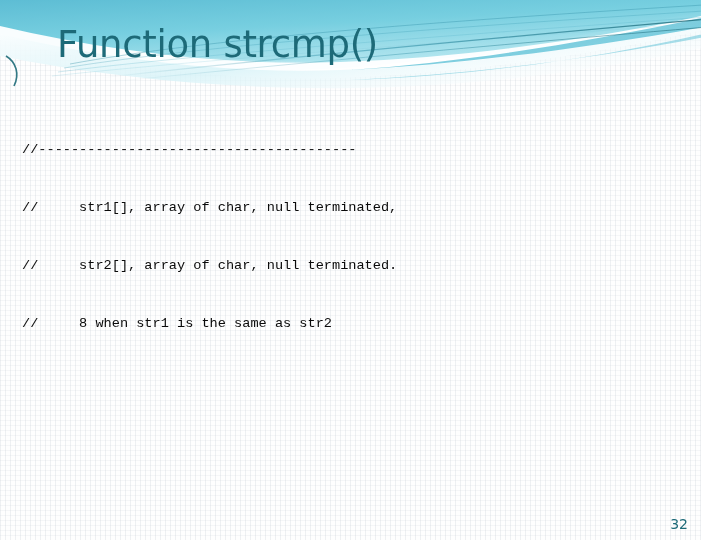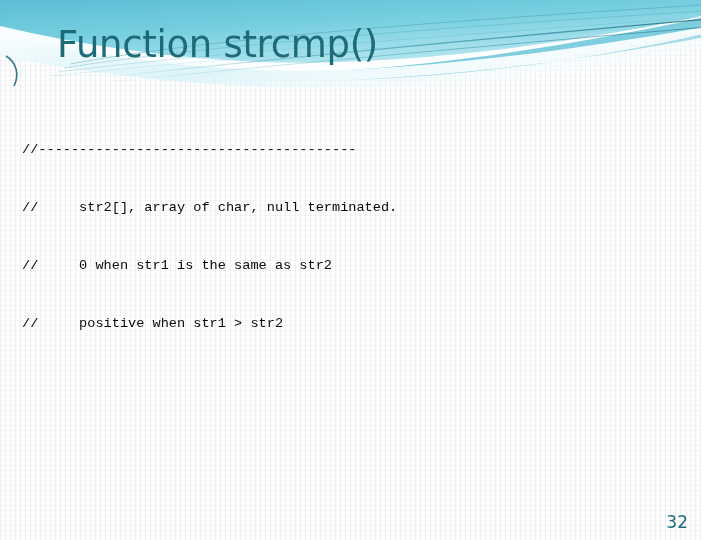--- a/index.html
+++ b/index.html
@@ -68,21 +68,21 @@
     height: 19.4px;
     white-space: pre;
   }
 
   
   #page-number {
     position: absolute;
     right: 13px;
     bottom: 8px;
     font-family: "DejaVu Sans", sans-serif;
-    font-size: 17px;
+    font-size: 14px;
     color: #1d6a78;
     letter-spacing: 0px;
   }
 </style>
 </head>
 <body>
 
 <div id="slide">
 
   <svg id="header-art" viewBox="0 0 720 110" preserveAspectRatio="none" xmlns="http://www.w3.org/2000/svg">
@@ -130,23 +130,23 @@
     <path d="M100,78 C260,60 470,40 720,18" fill="none" stroke="url(#gradTeal)" stroke-width="1.1"></path>
     <path d="M108,82 C270,66 480,46 720,26" fill="none" stroke="url(#gradTeal)" stroke-width="0.9" opacity="0.8"></path>
 
     <path d="M6,56 C16,62 20,74 14,86" fill="none" stroke="#1d6a78" stroke-width="1.6" opacity="0.9"></path>
   </svg>
 
   <div id="title">Function strcmp()</div>
 
   <div id="code-block">
     <span class="ln">//---------------------------------------</span>
+    <span class="ln">//     str1[], array of char, null terminated,</span>
     <span class="ln">//     str2[], array of char, null terminated.</span>
-    <span class="ln">//     0 when str1 is the same as str2</span>
-    <span class="ln">//     positive when str1 &gt; str2</span>
+    <span class="ln">//     8 when str1 is the same as str2</span>
     
     
     
     
     
     
     
     
     
     

